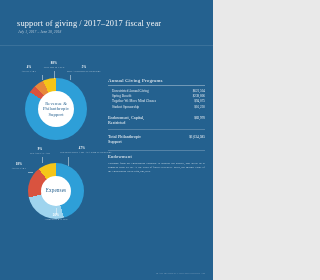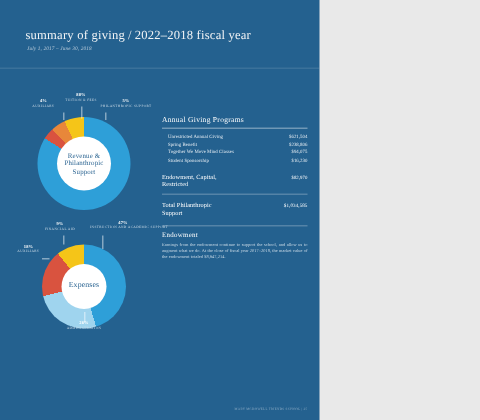--- a/index.html
+++ b/index.html
@@ -98,21 +98,21 @@
     white-space:nowrap;
   }
 </style>
 </head>
 <body>
 
 <div class="page">
 
   <div class="header">
     <div class="title">
-      <span>summary of giving</span><span class="slash">/</span><span>2022–2018 fiscal year</span>
+      <span>support of giving</span><span class="slash">/</span><span>2017–2017 fiscal year</span>
     </div>
     <div class="subtitle">July 1, 2017 – June 30, 2018</div>
     <div class="hdr-rule"></div>
   </div>
 
   <div class="donut-wrap" id="chart1">
     <div class="donut" id="c1-donut" style="background: conic-gradient(rgb(46, 159, 216) -14deg, rgb(46, 159, 216) 302.8deg, rgb(217, 83, 63) 302.8deg, rgb(217, 83, 63) 317.2deg, rgb(232, 135, 58) 317.2deg, rgb(232, 135, 58) 335.2deg, rgb(245, 197, 24) 335.2deg, rgb(245, 197, 24) 346deg);"></div>
     <div class="donut-hole" id="c1-hole">
       <div class="hole-label">
         

